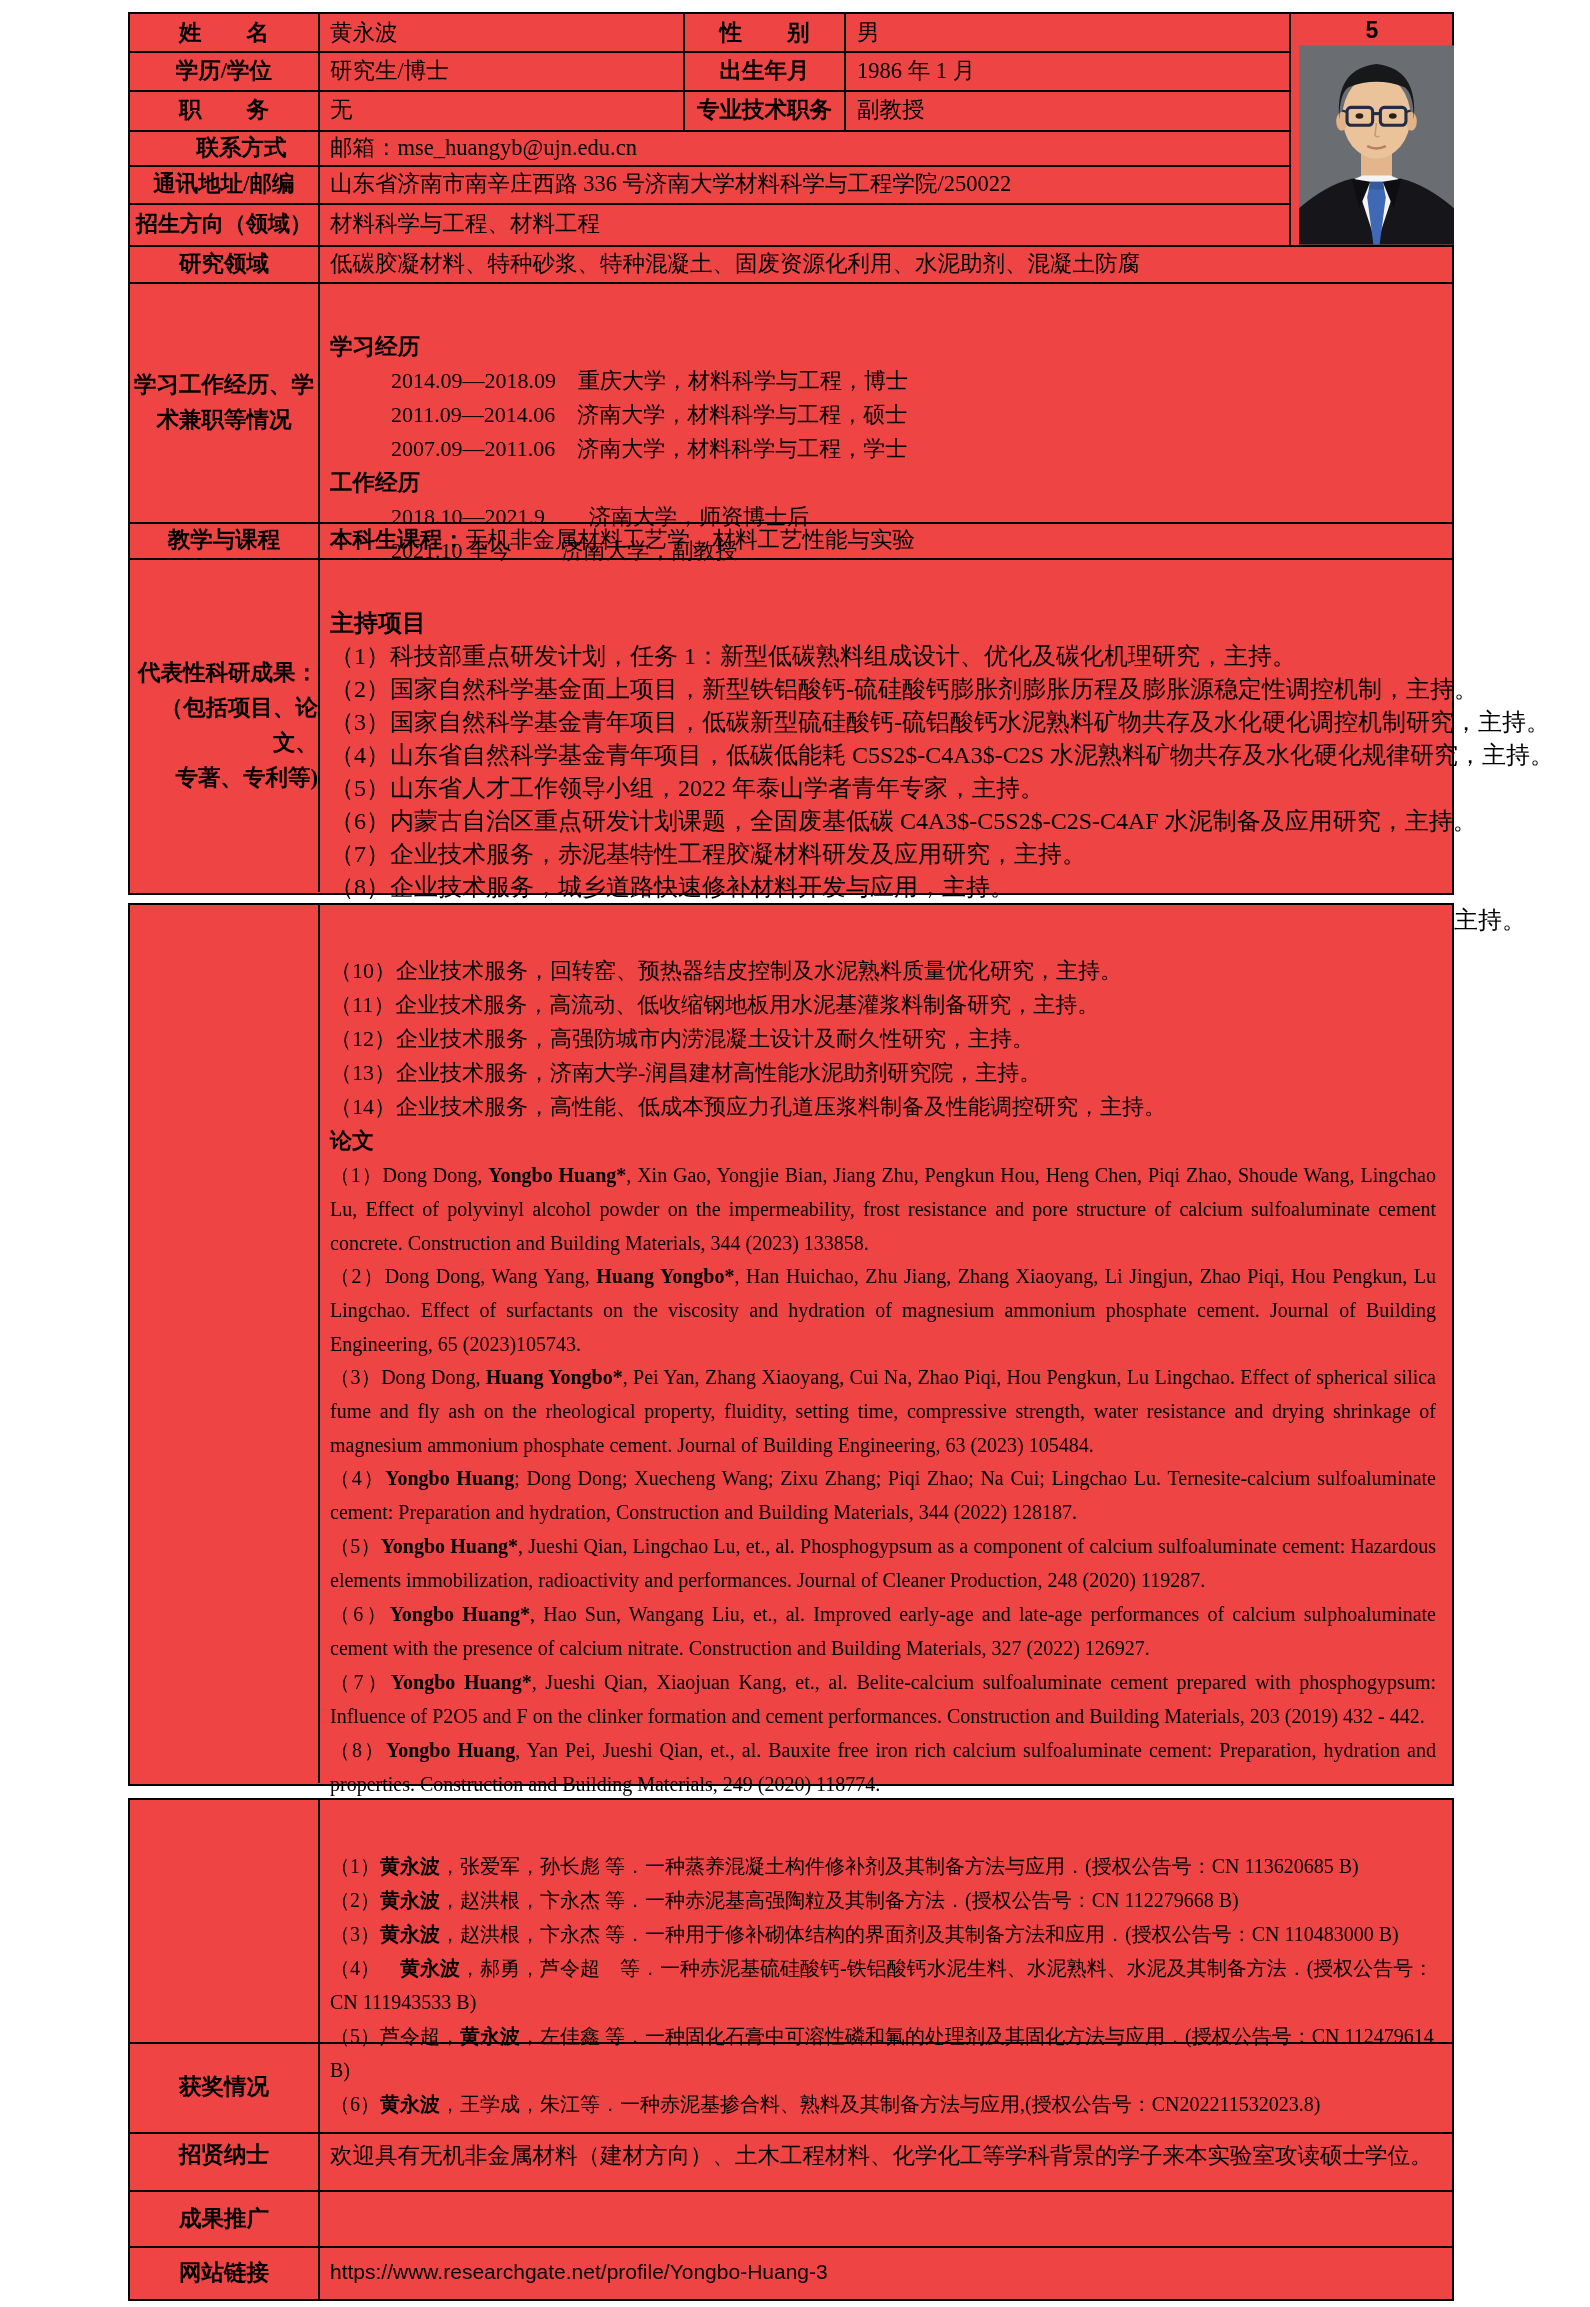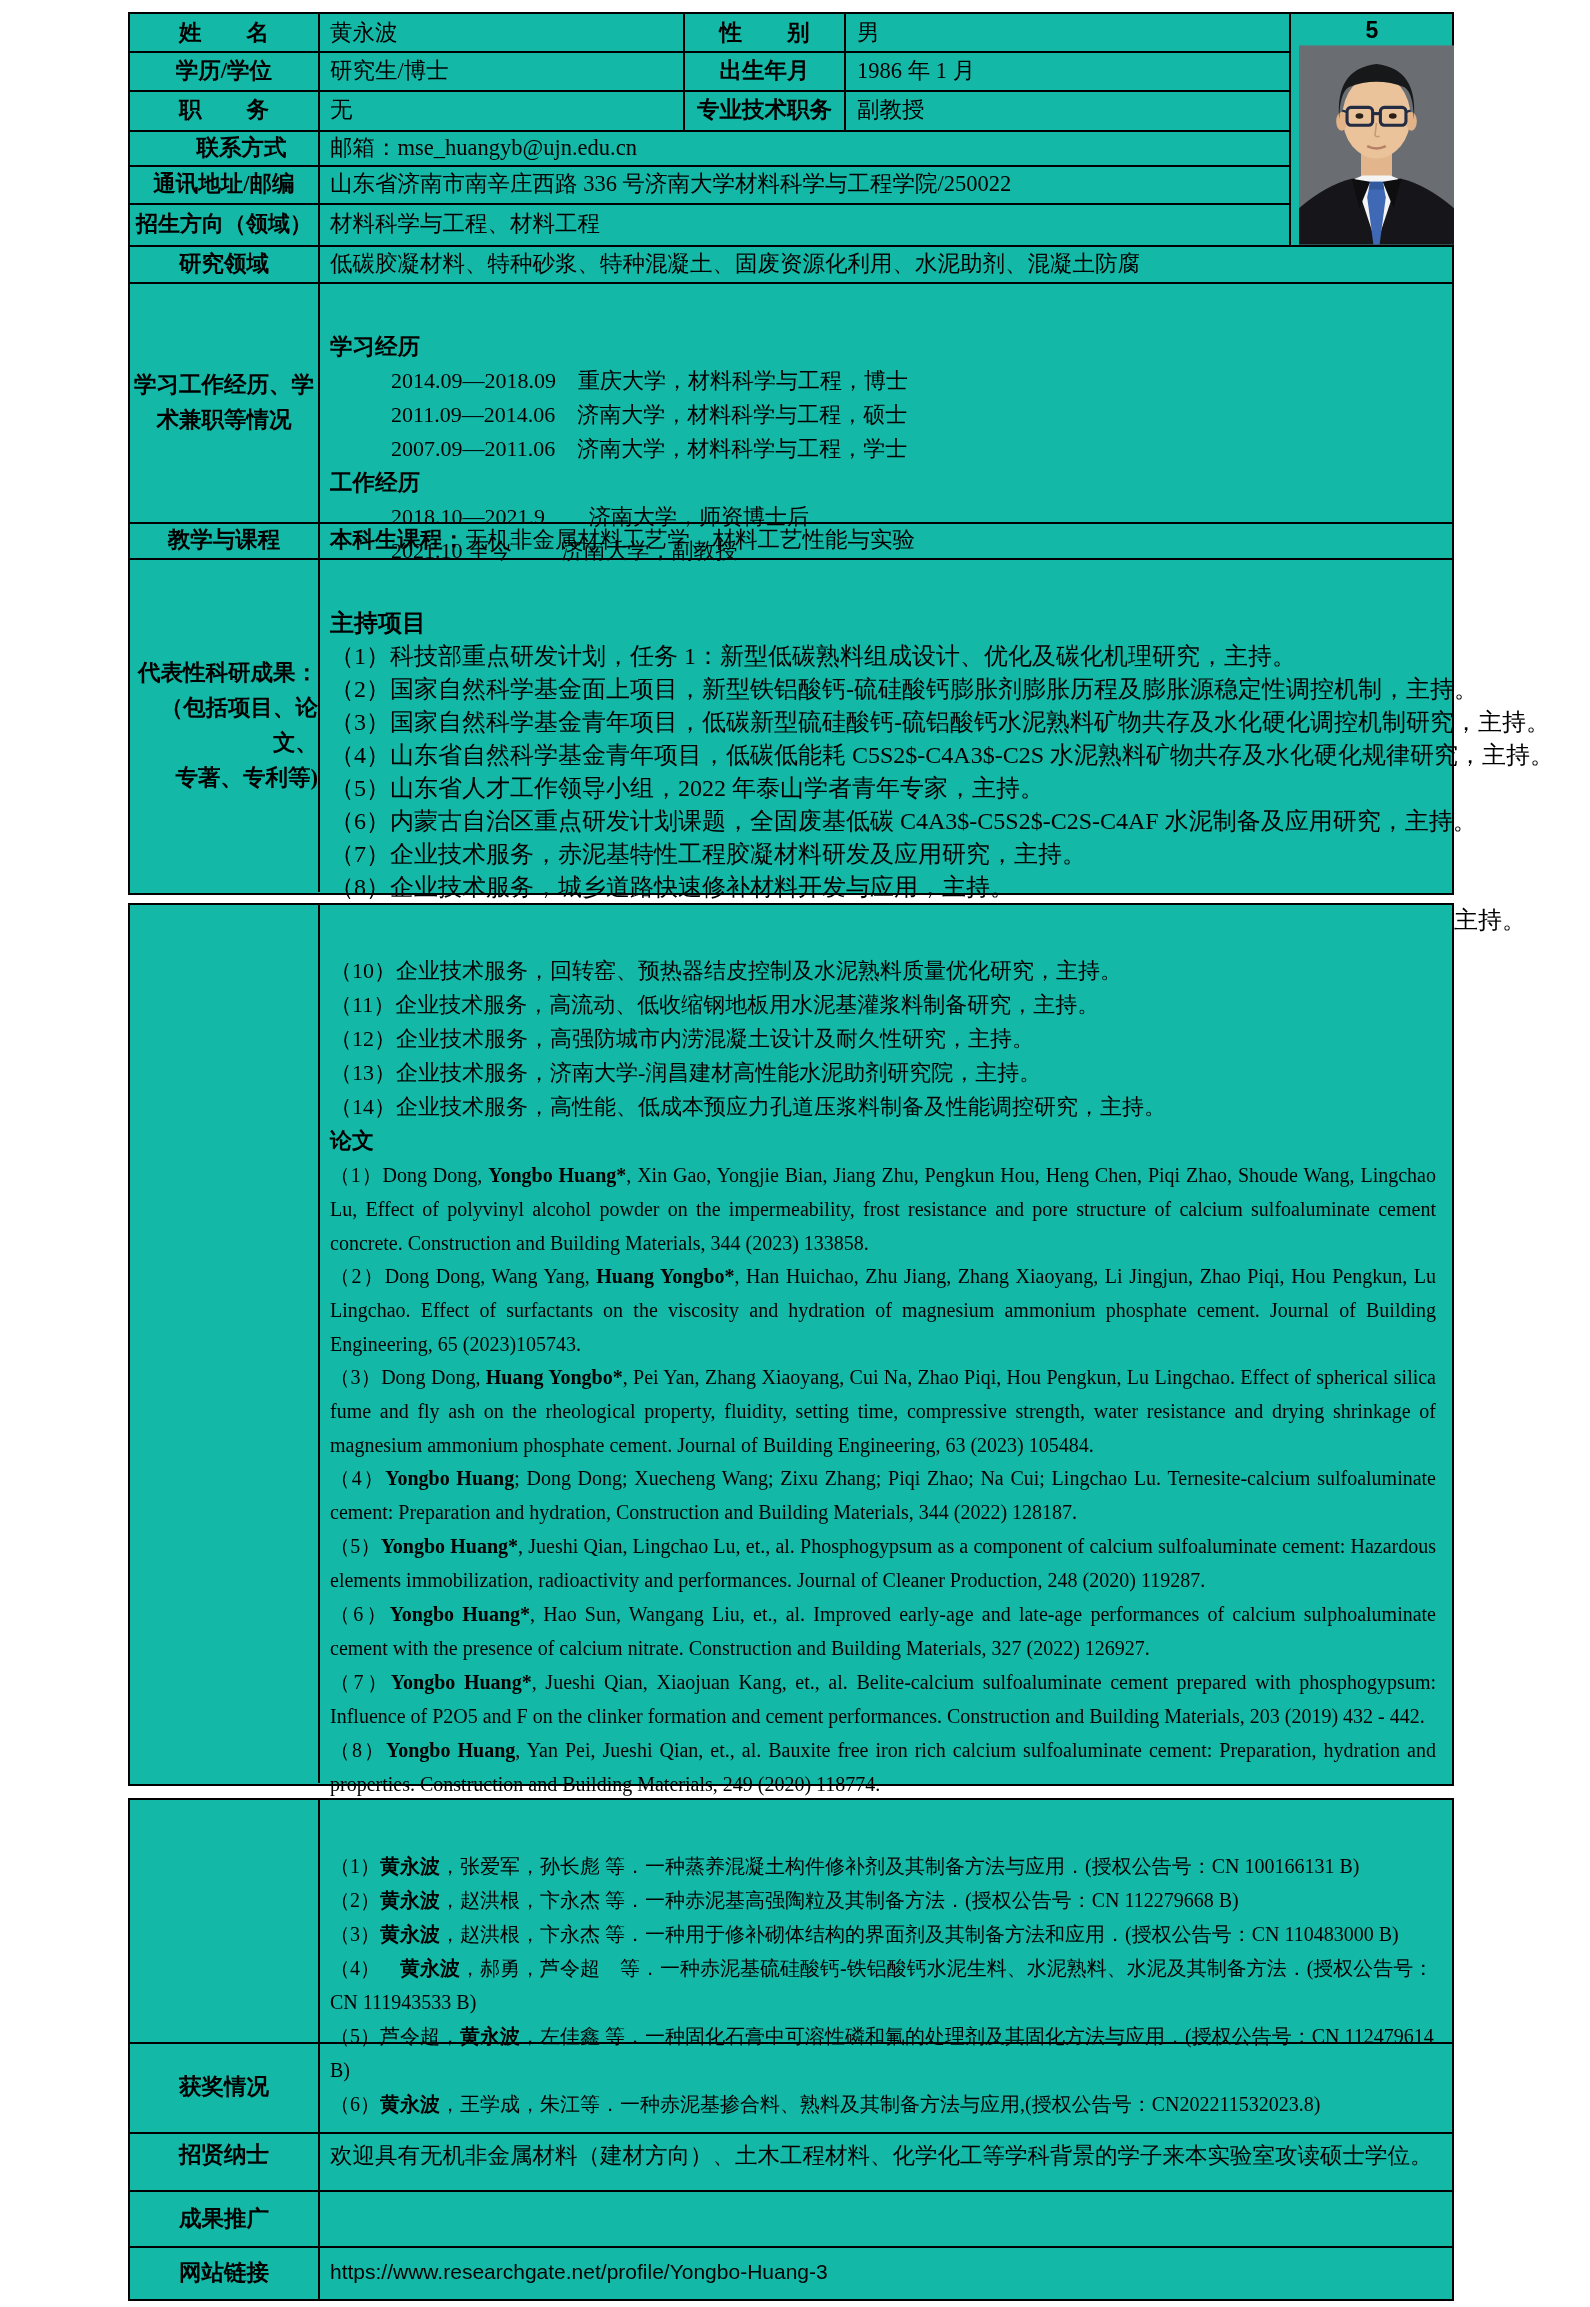--- a/index.html
+++ b/index.html
@@ -1,21 +1,21 @@
 <!DOCTYPE html>
 <html style="font-size:12.4px"><head>
 <meta charset="utf-8">
 <style>
   * { margin:0; padding:0; box-sizing:border-box; }
   html,body { background:#ffffff; }
   #page {
     position:relative; width:1590px; height:2307px; background:#fff;
     font-family:"Liberation Serif", serif; color:#000;
   }
-  .tbl { position:absolute; border:2.3px solid #000; background:#14b8a6; }
+  .tbl { position:absolute; border:2.3px solid #000; background:#ef4444; }
   .rule { position:absolute; background:#000; }
   .lbl {
     position:absolute; display:flex; align-items:center; justify-content:center;
     font-weight:bold; font-size:22.5px; text-align:center; white-space:pre-line; line-height:35px;
   }
   .val {
     position:absolute; display:flex; align-items:center;
     font-size:22.5px; white-space:nowrap;
   }
   .flow { position:absolute; font-size:22px;margin-top:47px; }
@@ -180,21 +180,21 @@
   </div>
 
   <div class="tbl" style="left:128px; top:1798px; width:1326px; height:503px;">
     <div class="rule" style="left:188px; top:0; width:2.3px; height:499px;"></div>
     <div class="rule" style="left:0; top:242px; width:1322px; height:2.3px;"></div>
     <div class="rule" style="left:0; top:332px; width:1322px; height:2.3px;"></div>
     <div class="rule" style="left:0; top:390px; width:1322px; height:2.3px;"></div>
     <div class="rule" style="left:0; top:446px; width:1322px; height:2.3px;"></div>
 
     <div class="flow" style="left:200px; top:2.3px; width:1106px;">
-      <div class="patent"><span>（1）</span><b>黄永波</b><span>，张爱军，孙长彪 等．一种蒸养混凝土构件修补剂及其制备方法与应用．(授权公告号：CN 100166131 B)</span></div>
+      <div class="patent"><span>（1）</span><b>黄永波</b><span>，张爱军，孙长彪 等．一种蒸养混凝土构件修补剂及其制备方法与应用．(授权公告号：CN 113620685 B)</span></div>
       <div class="patent"><span>（2）</span><b>黄永波</b><span>，赵洪根，卞永杰 等．一种赤泥基高强陶粒及其制备方法．(授权公告号：CN 112279668 B)</span></div>
       <div class="patent"><span>（3）</span><b>黄永波</b><span>，赵洪根，卞永杰 等．一种用于修补砌体结构的界面剂及其制备方法和应用．(授权公告号：CN 110483000 B)</span></div>
       <div class="patent"><span>（4）　</span><b>黄永波</b><span>，郝勇，芦令超　等．一种赤泥基硫硅酸钙-铁铝酸钙水泥生料、水泥熟料、水泥及其制备方法．(授权公告号：CN 111943533 B)</span></div>
       <div class="patent"><span>（5）芦令超，</span><b>黄永波</b><span>，左佳鑫 等．一种固化石膏中可溶性磷和氟的处理剂及其固化方法与应用．(授权公告号：CN 112479614 B)</span></div>
       <div class="patent"><span>（6）</span><b>黄永波</b><span>，王学成，朱江等．一种赤泥基掺合料、熟料及其制备方法与应用,(授权公告号：CN202211532023.8)</span></div>
     </div>
 
     <div class="lbl" style="left:0; top:242px; width:188px; height:89px;">获奖情况</div>
     <div class="val" style="left:200px; top:242px; height:89px;"></div>
 

